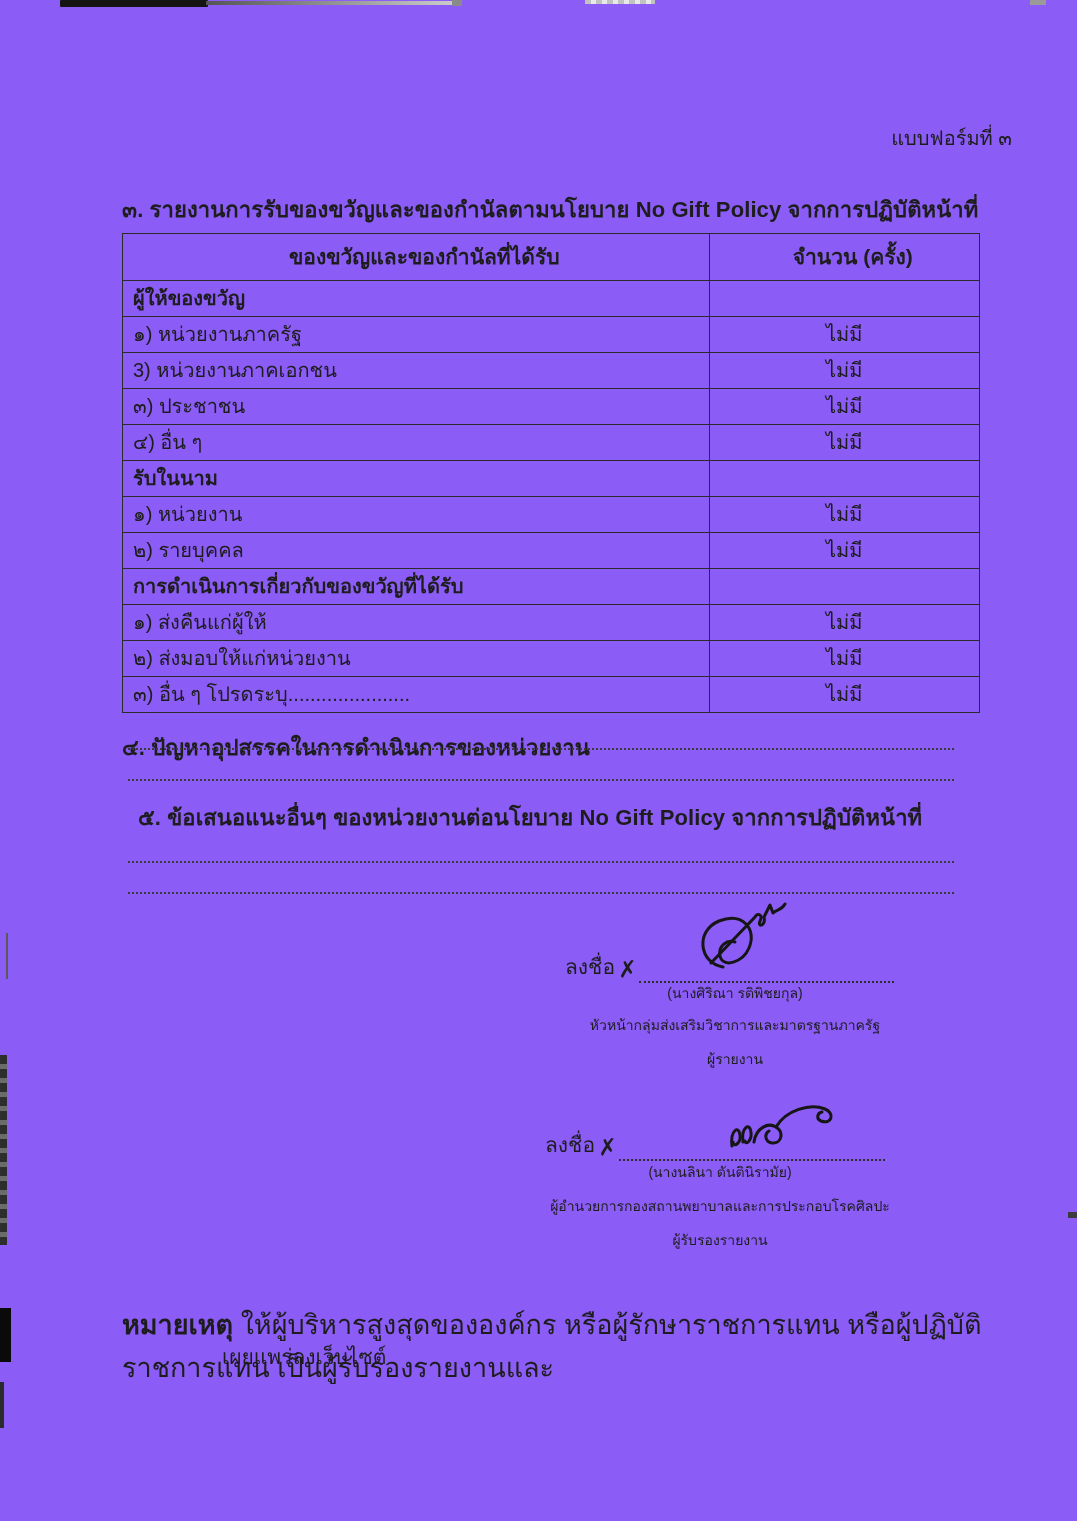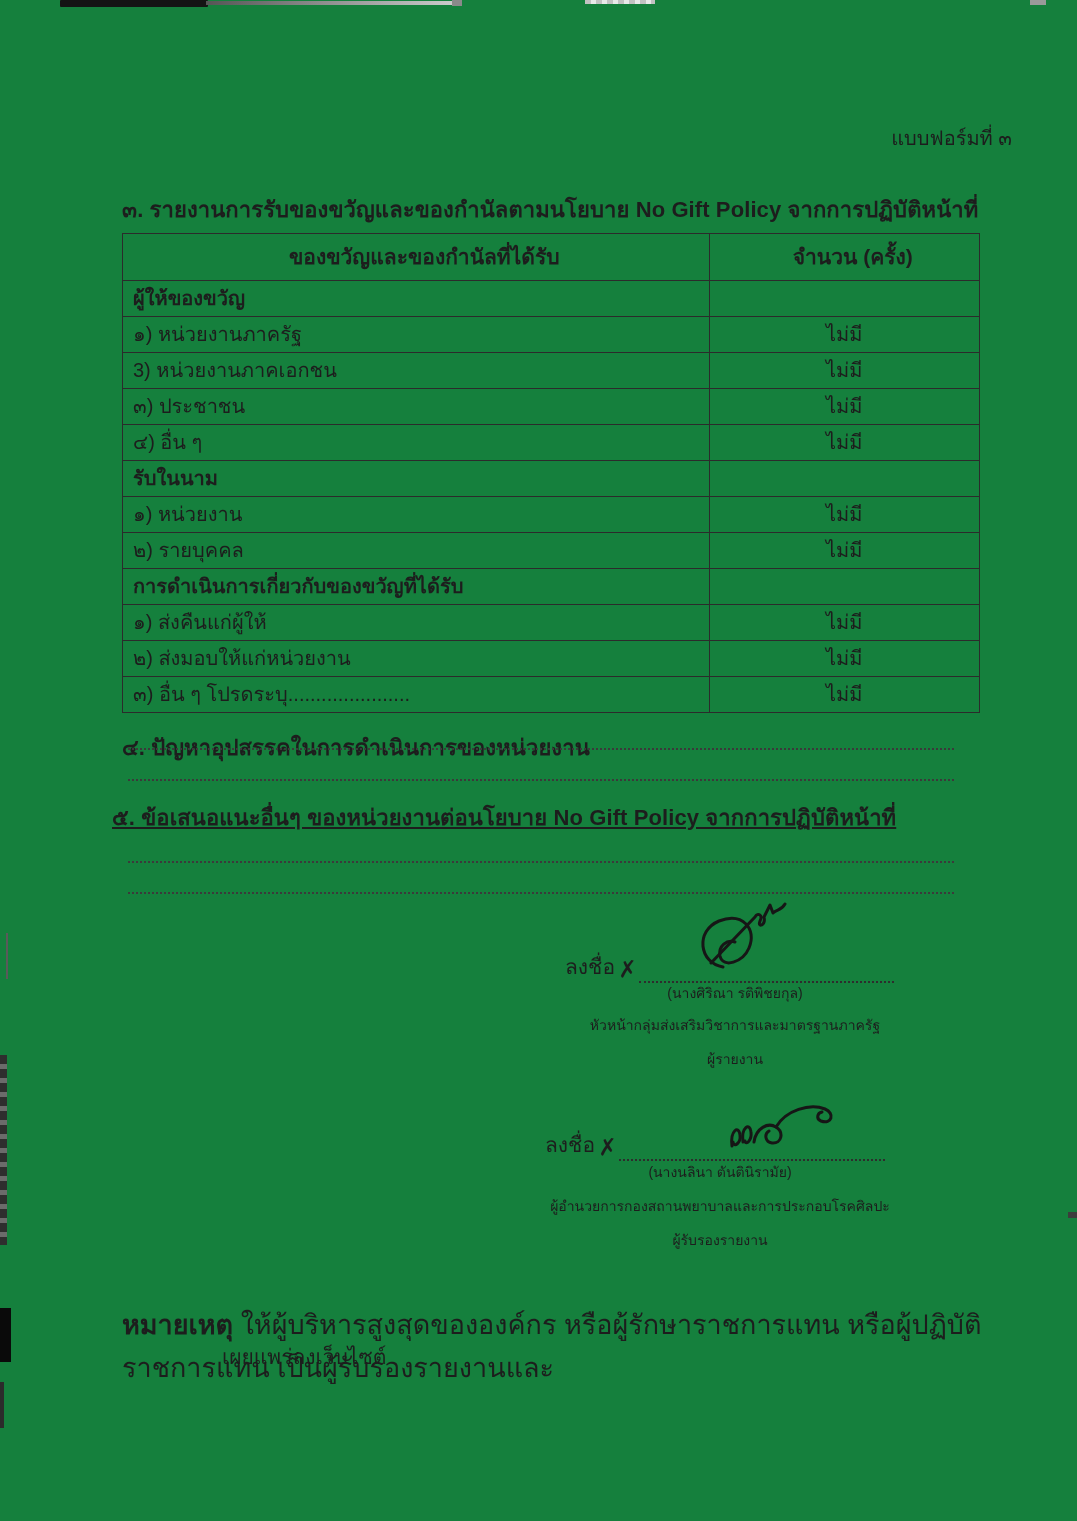--- a/index.html
+++ b/index.html
@@ -1,18 +1,18 @@
 <!DOCTYPE html>
 <html><head>
 <meta charset="utf-8">
 <style>
   html,body{margin:0;padding:0;background:#e8e8e8;}
   .page{
     position:relative; width:1077px; height:1521px;
-    background:#15803d; margin:0 auto; overflow:hidden;
+    background:#8b5cf6; margin:0 auto; overflow:hidden;
     font-family:"Liberation Sans","DejaVu Sans",sans-serif;
     color:#1d1d1d;
   }
   .abs{position:absolute;}
   
   .artifact{position:absolute; pointer-events:none;}
   .a-topbar{left:60px;top:0;width:148px;height:7px;background:#141414;border-radius:1px;}
   .a-topbar-fade{left:206px;top:1px;width:250px;height:4px;background:linear-gradient(90deg,#555,#aaa 70%,#ccc);}
   .a-toptick{left:452px;top:0;width:10px;height:6px;background:#8a8a8a;}
   .a-topfaint{left:585px;top:0;width:70px;height:4px;background:repeating-linear-gradient(90deg,#c2c2c2 0 6px,#e9e9e9 6px 11px);}
@@ -20,21 +20,21 @@
   .a-leftline{left:6px;top:933px;width:2px;height:46px;background:#5a5a5a;}
   .a-leftstripe{left:0;top:1055px;width:7px;height:190px;background:repeating-linear-gradient(180deg,#2e2e2e 0 9px,#6b6b6b 9px 14px);}
   .a-leftblack{left:0;top:1308px;width:11px;height:54px;background:#0a0a0a;}
   .a-leftblack2{left:0;top:1382px;width:4px;height:46px;background:#2b2b2b;}
   .a-rightdash{left:1068px;top:1212px;width:9px;height:6px;background:#3c3c3c;}
   
   .form-tag{top:122px;left:880px;width:132px;text-align:right;font-size:20px;}
   .h-sec{font-weight:700;font-size:22px;letter-spacing:.1px;}
   .h3{top:192px;left:122px;width:920px;}
   .h4{top:682px;left:122px;width:920px;margin-top:48px;}
-  .h5{top:800px;left:112px;width:920px;text-decoration:underline;}
+  .h5{top:800px;left:138px;width:920px;}
   
   table.gift{
     position:absolute; top:233px; left:122px; width:858px;
     border-collapse:collapse; font-size:20px;
   }
   table.gift th, table.gift td{
     border:1.7px solid #2b2b2b; padding:2px 10px; line-height:1.35;
   }
   table.gift th{height:42px; font-weight:700; font-size:21px;padding-left:27px;}
   table.gift td{height:31px;}

